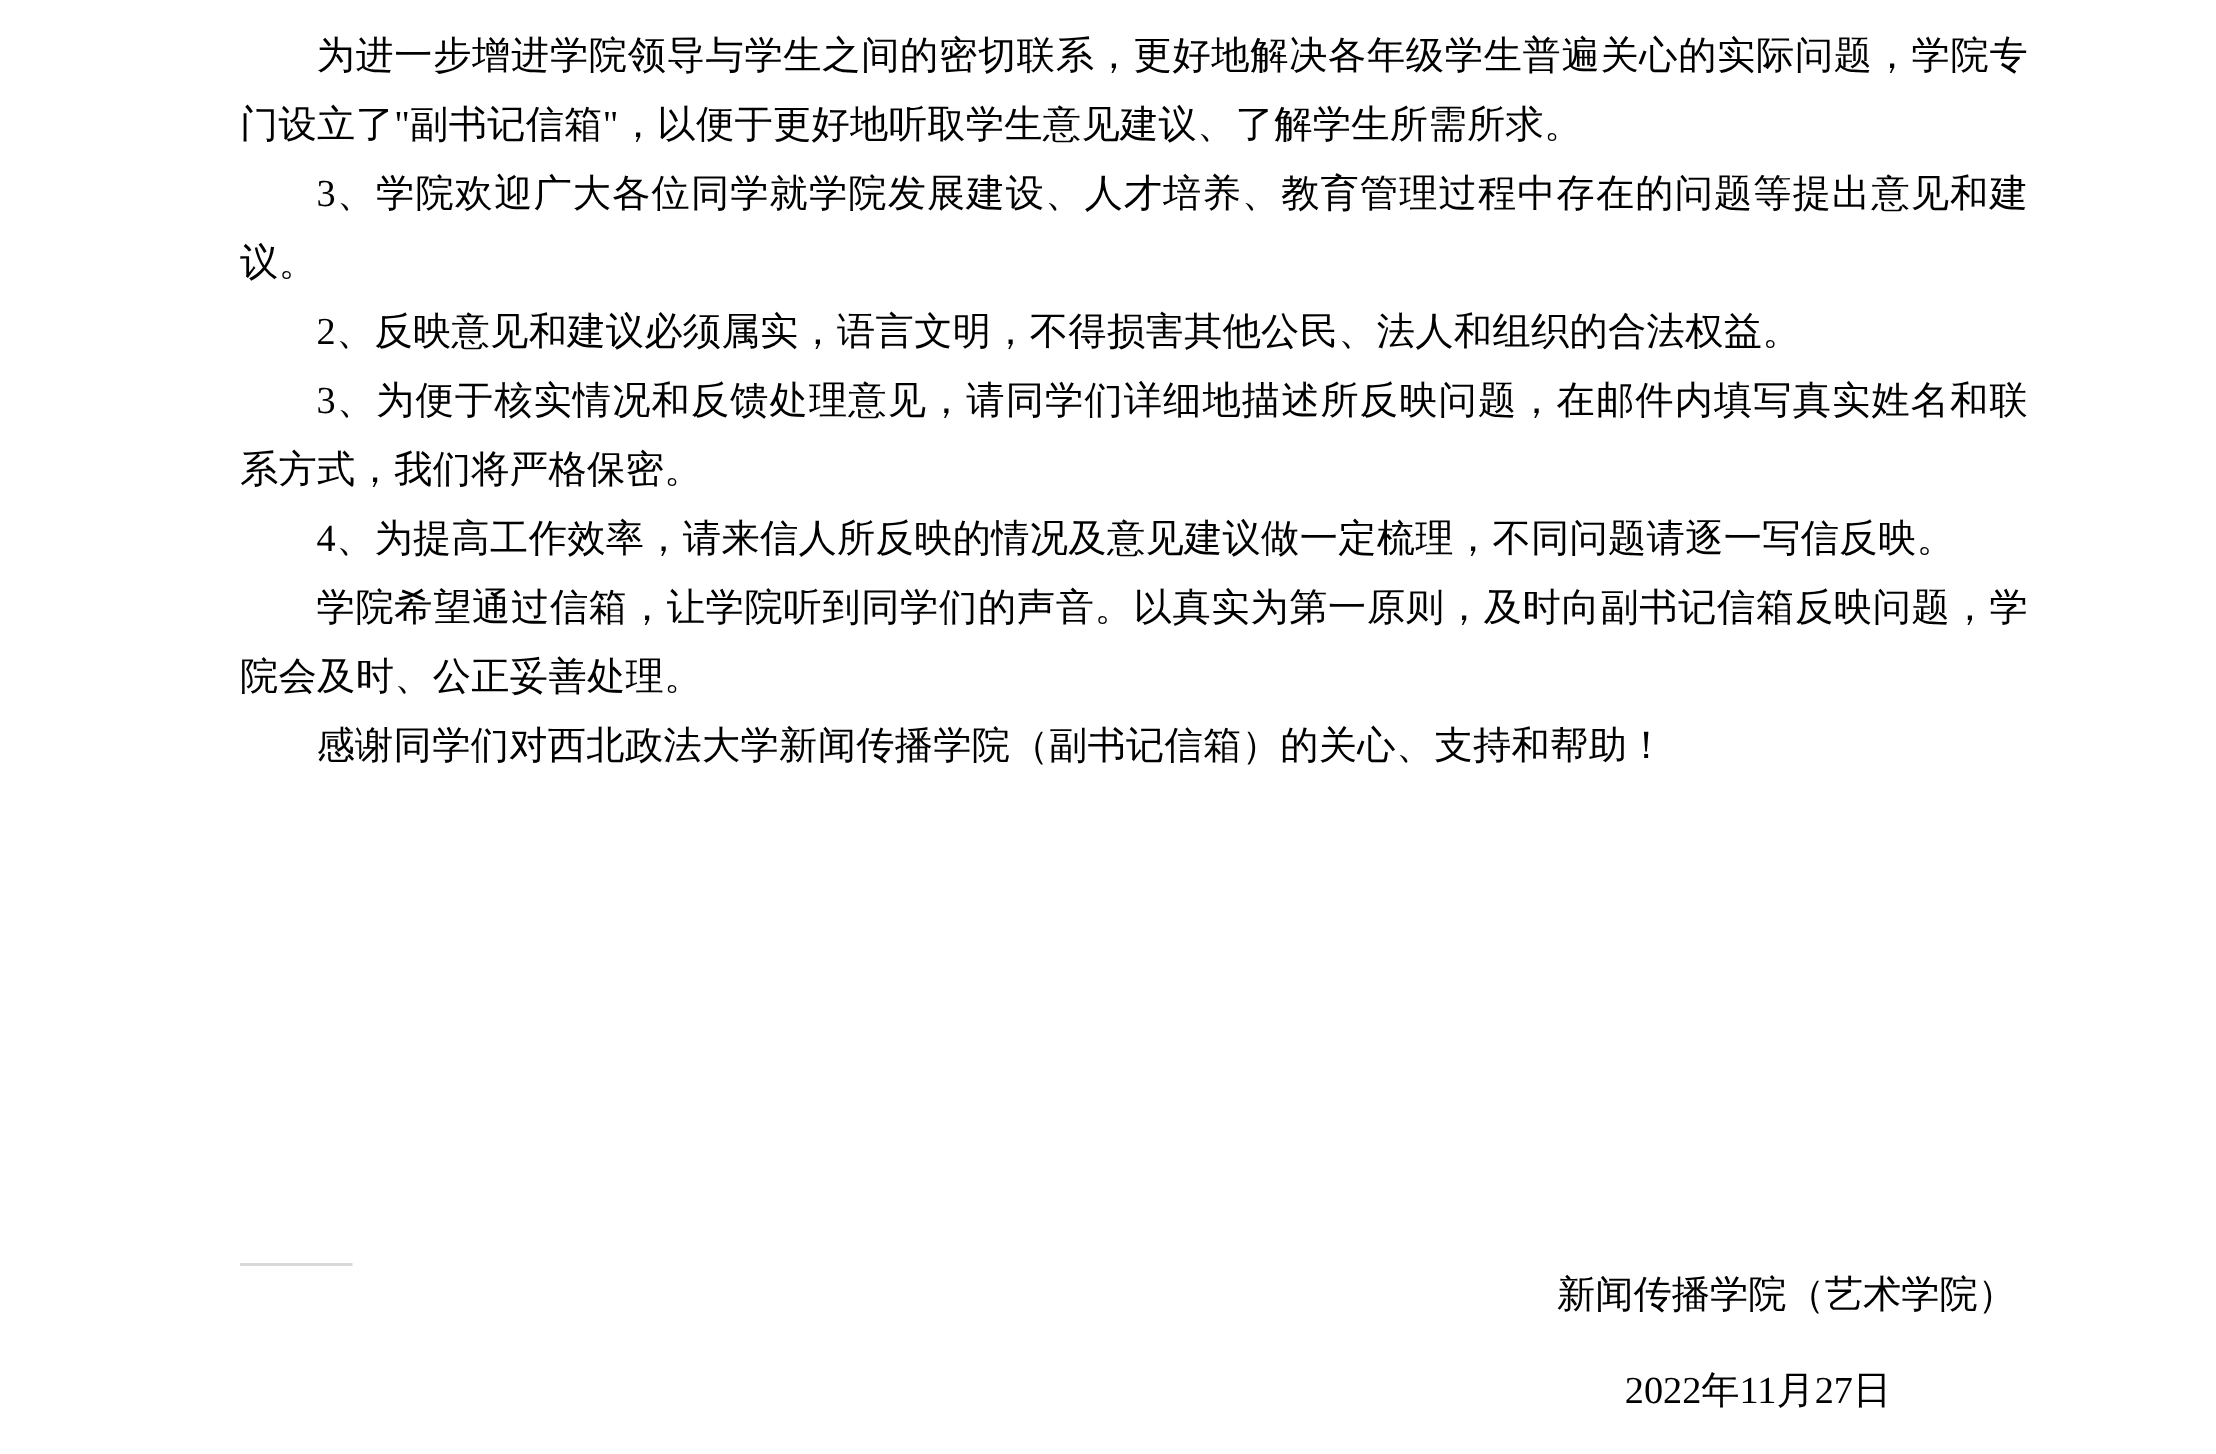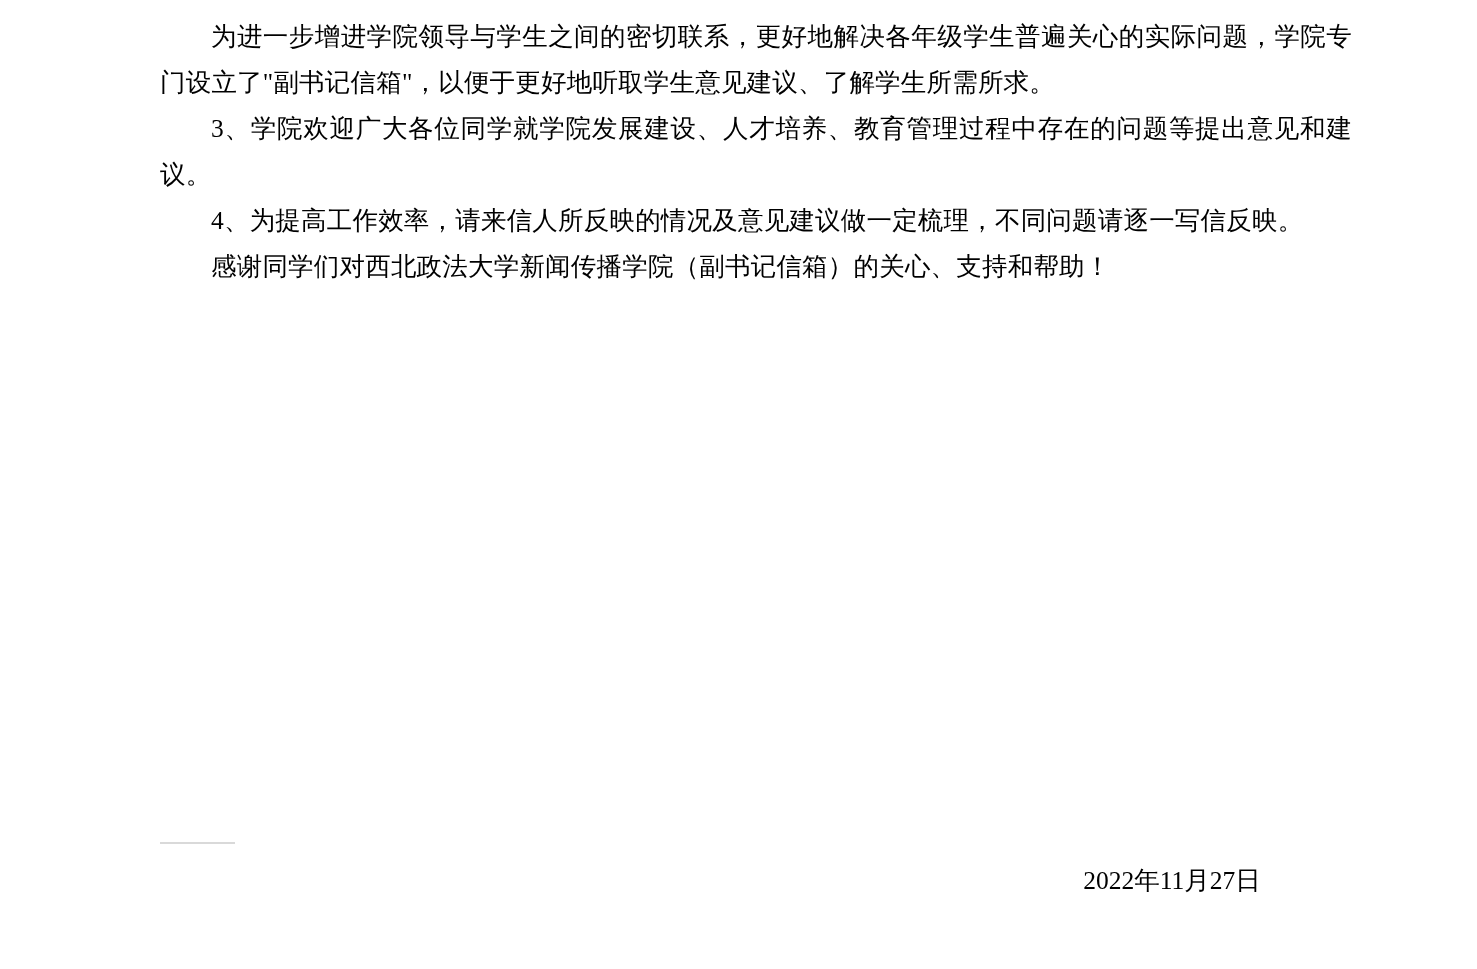--- a/index.html
+++ b/index.html
@@ -87,28 +87,32 @@
 <div class="page">
 
   <div class="doc-body">
 
     <p class="para">为进一步增进学院领导与学生之间的密切联系，更好地解决各年级学生普遍关心的实际问题，学院专门设立了"副书记信箱"，以便于更好地听取学生意见建议、了解学生所需所求。</p>
 
 
 
     <p class="para">3、学院欢迎广大各位同学就学院发展建设、人才培养、教育管理过程中存在的问题等提出意见和建议。</p>
 
+    <p class="para">2、反映意见和建议必须属实，语言文明，不得损害其他公民、法人和组织的合法权益。</p>
 
+    <p class="para">3、为便于核实情况和反馈处理意见，请同学们详细地描述所反映问题，在邮件内填写真实姓名和联系方式，我们将严格保密。</p>
 
     <p class="para">4、为提高工作效率，请来信人所反映的情况及意见建议做一定梳理，不同问题请逐一写信反映。</p>
 
+    <p class="para">学院希望通过信箱，让学院听到同学们的声音。以真实为第一原则，及时向副书记信箱反映问题，学院会及时、公正妥善处理。</p>
 
     <p class="para">感谢同学们对西北政法大学新闻传播学院（副书记信箱）的关心、支持和帮助！</p>
 
   </div>
 
   <div class="signature-block">
+    <p class="sig-org">新闻传播学院（艺术学院）</p>
     <p class="sig-date">2022年11月27日</p>
   </div>
 
   <div class="bottom-rule"></div>
 
 </div>
 
 </body></html>

